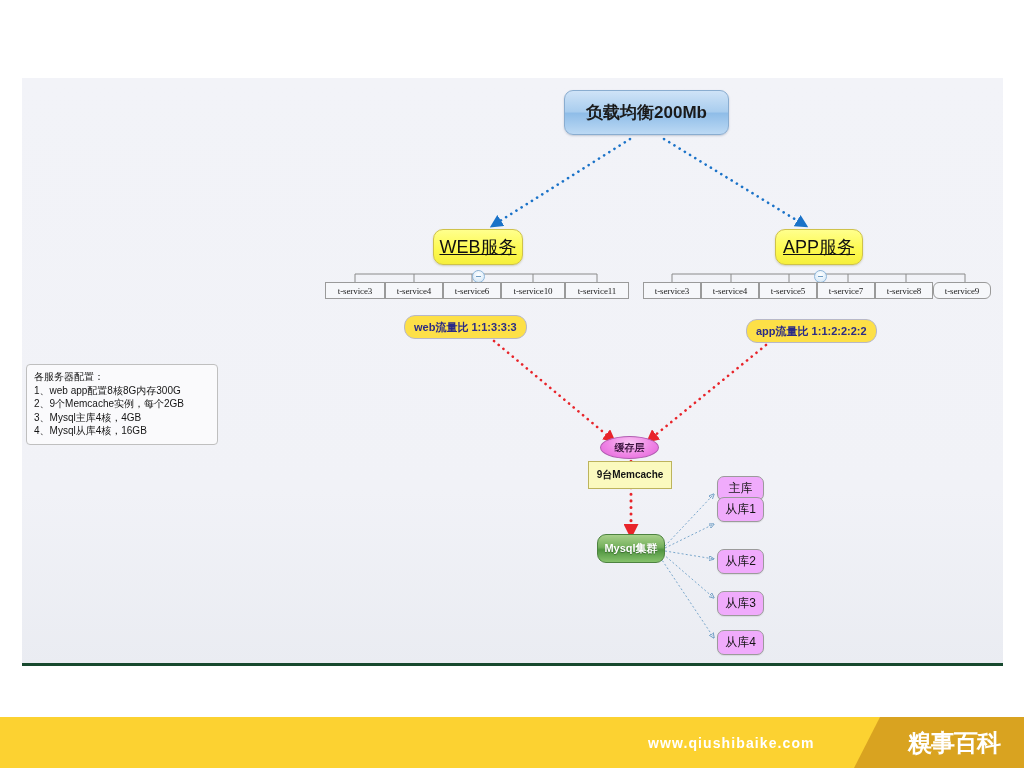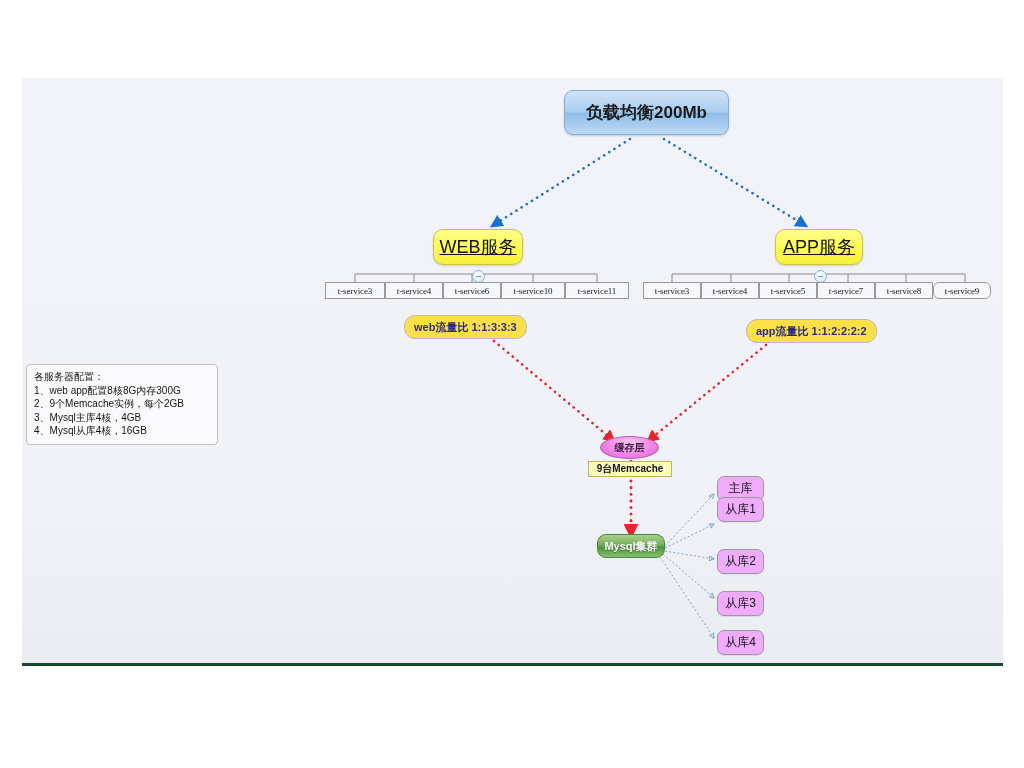--- a/index.html
+++ b/index.html
@@ -151,34 +151,34 @@
     border: 1px solid #b05cb0;
     background: radial-gradient(ellipse at 50% 28%, #f9c8f3 0%, #ef86e6 55%, #e35fd8 100%);
     color: #3d1640;
     font-size: 10px;
     font-weight: bold;
   }
   .node-memcache {
     left: 588px;
     top: 461px;
     width: 84px;
-    height: 16px;
+    height: 28px;
     box-sizing: border-box;
     border: 1px solid #bdb45c;
     background: #fbfabe;
     color: #141414;
     font-size: 10px;
     font-weight: bold;
   }
 
   .node-mysql {
     left: 597px;
     top: 534px;
     width: 68px;
-    height: 24px;
+    height: 29px;
     border-radius: 9px;
     border: 1px solid #4d8340;
     background: linear-gradient(180deg, #a8d08a 0%, #74b05c 45%, #4f9440 55%, #86c26c 100%);
     color: #ffffff;
     font-size: 11px;
     font-weight: bold;
     text-shadow: 0 1px 1px rgba(0,0,0,.35);
   }
 
   .node-db {
@@ -404,14 +404,19 @@
   </div>
 
   <div id="config-note">
     <div>各服务器配置：</div>
     <div>1、web app配置8核8G内存300G</div>
     <div>2、9个Memcache实例，每个2GB</div>
     <div>3、Mysql主库4核，4GB</div>
     <div>4、Mysql从库4核，16GB</div>
   </div>
 
+  <div id="footer">
+    <div id="footer-url">www.qiushibaike.com</div>
+    <div id="footer-logo-panel"></div>
+    <div id="footer-logo-text">糗事百科</div>
+  </div>
 
 </div>
 
 </body></html>

